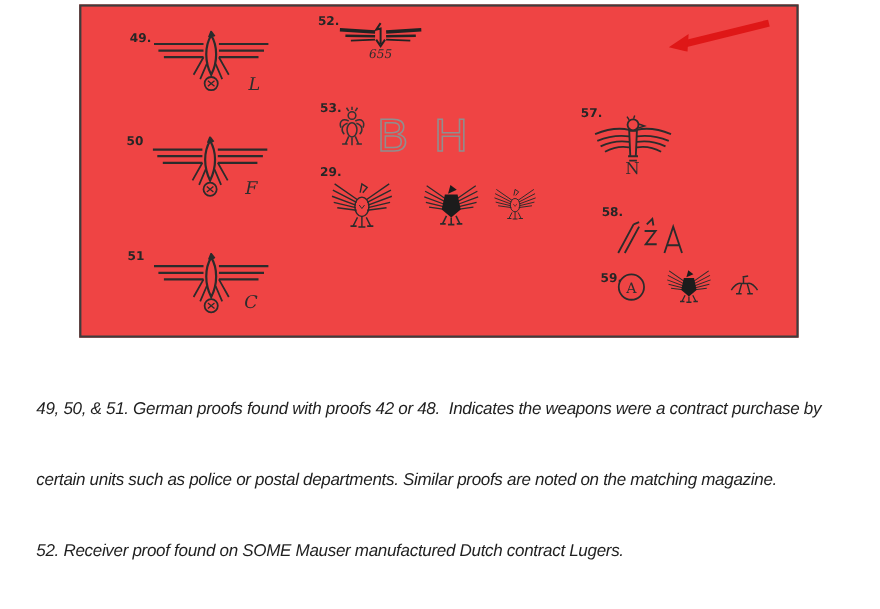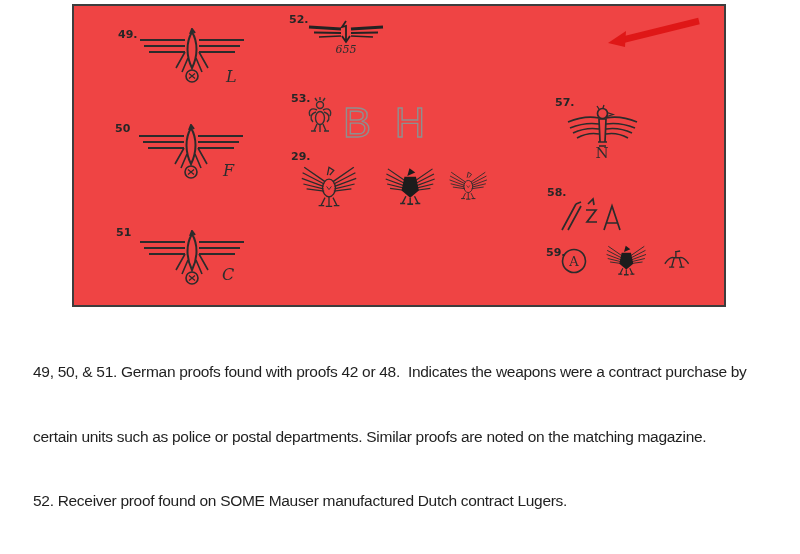--- a/index.html
+++ b/index.html
@@ -24,21 +24,21 @@
   .bh-letters{
     font-family:"Liberation Sans",sans-serif;font-size:42px;letter-spacing:6px;
     fill:none;stroke:#8f8f8f;stroke-width:1.4px;
   }
   
   .notes{
     position:absolute;left:33px;top:318px;width:756px;
     font-size:15.5px;line-height:21.5px;letter-spacing:-0.3px;color:#1f1f1f;
     white-space:pre-wrap;
   }
-  .note{min-height:21.5px;}
+  .note{min-height:21.5px;font-style:italic;}
 </style>
 </head>
 <body>
 
 <svg width="0" height="0" style="position:absolute" aria-hidden="true">
   <defs>
     <g id="eagleFanO" stroke="#2b2b2b" fill="none" stroke-width="1.6">
       <path d="M30,22 L4,4 M29,25 L2,11 M28,28 L1,18 M28,31 L3,25 M29,34 L7,31"></path>
       <path d="M40,22 L66,4 M41,25 L68,11 M42,28 L69,18 M42,31 L67,25 M41,34 L63,31"></path>
       <path d="M33,14 L35,4 L41,8 L36,14"></path>
@@ -155,21 +155,21 @@
       <use href="#eagleFanO" transform="translate(150,6) scale(0.55)"></use>
     </svg>
   </div>
 
 
   <svg style="position:absolute;left:528px;top:9px" width="102" height="32" viewBox="0 0 102 32">
     <line x1="97" y1="6" x2="20" y2="25" stroke="#df1717" stroke-width="6.5"></line>
     <polygon points="6,28 24,16 23,32" fill="#df1717"></polygon>
   </svg>
 
-  <div class="mark" style="left:481px;top:90px;width:110px;height:64px">
+  <div class="mark" style="left:454px;top:90px;width:110px;height:64px">
     <span class="num">57.</span>
     <svg class="art" style="left:10px;top:6px" width="75" height="58" viewBox="0 0 75 58">
       <g stroke="#2b2b2b" fill="none" stroke-width="1.7">
         <path d="M3,20 Q20,13 34,16 M5,26 Q20,20 34,22 M8,31 Q21,25 34,27 M12,36 Q23,30 34,32"></path>
         <path d="M72,20 Q55,13 41,16 M70,26 Q55,20 41,22 M67,31 Q54,25 41,27 M63,36 Q52,30 41,32"></path>
         <circle cx="37.5" cy="11.5" r="5"></circle>
         <path d="M42,10.5 l6,2 l-6,2 M34,7 l-2,-3 M38,6 l1,-3" stroke-width="1.3"></path>
         <path d="M34,17 L41,17 L40,40 L35,40 Z M33,40 h9 M34,44 h7"></path>
       </g>
       <text x="37" y="56" text-anchor="middle" class="serif-letter">N</text>

